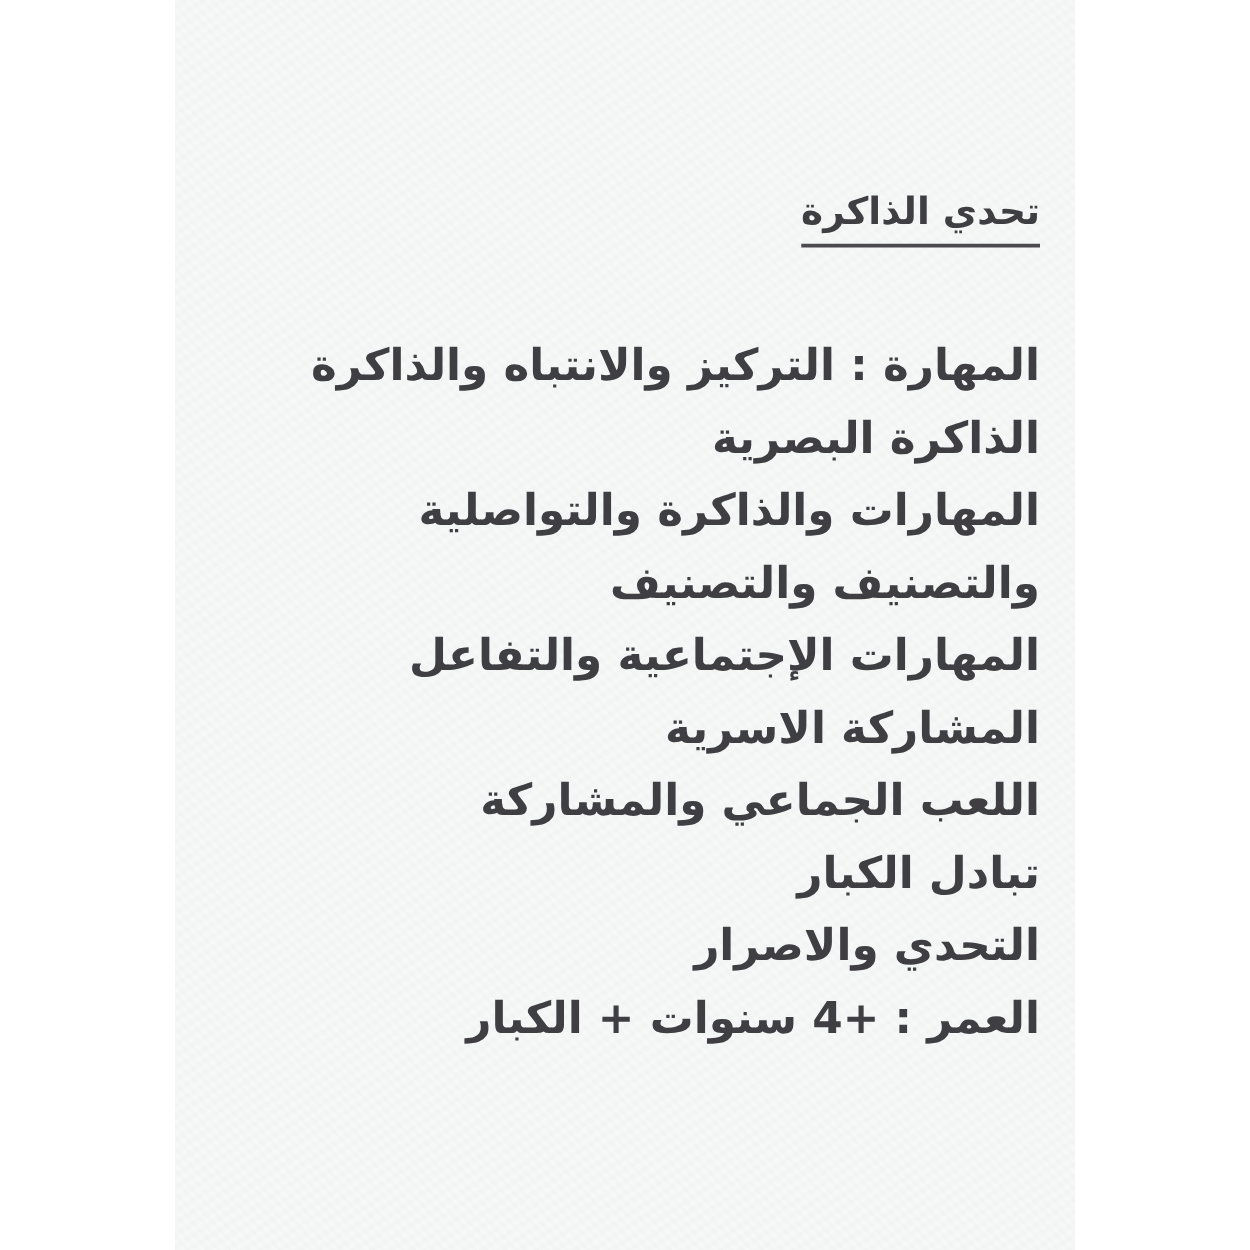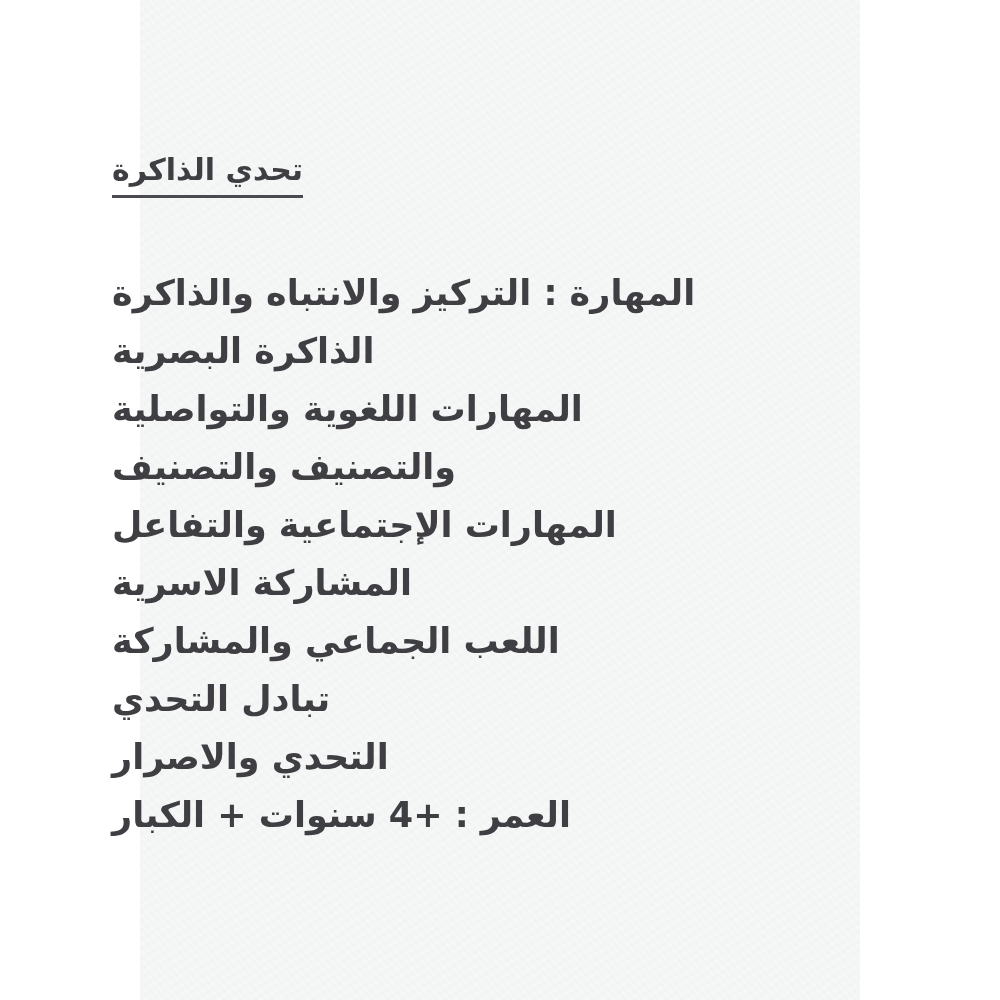--- a/index.html
+++ b/index.html
@@ -28,21 +28,21 @@
     background:
       repeating-linear-gradient(47deg, rgba(0,0,0,0.008) 0 3px, rgba(255,255,255,0.012) 3px 6px),
       repeating-linear-gradient(-33deg, rgba(0,0,0,0.006) 0 4px, rgba(255,255,255,0.01) 4px 8px),
       #f6f7f7;
     direction: rtl;
   }
   .content {
     position: relative;
     left: -28px; 
     width: 720px;
-    text-align: left;
+    text-align: right;
     color: #3e3e43;
   }
   .doc-title {
     display: inline-block;
     margin-top: 152px;
     font-size: 30px;
     font-weight: 700;
     letter-spacing: 0.5px;
     padding-bottom: 7px;
     border-bottom: 3px solid #4a4a4f;
@@ -64,24 +64,24 @@
 
 <div class="canvas">
   <div class="paper">
     <div class="content">
       <div>
         <span class="doc-title">تحدي الذاكرة</span>
       </div>
       <div class="lines">
         <div class="line">المهارة :  التركيز والانتباه والذاكرة</div>
         <div class="line">الذاكرة البصرية</div>
-        <div class="line">المهارات اللغوية والتواصلية</div>
+        <div class="line">المهارات والذاكرة والتواصلية</div>
         <div class="line">والتصنيف والتصنيف</div>
         <div class="line">المهارات الإجتماعية والتفاعل</div>
         <div class="line">المشاركة الاسرية</div>
         <div class="line">اللعب الجماعي والمشاركة</div>
-        <div class="line">تبادل التحدي</div>
+        <div class="line">تبادل الكبار</div>
         <div class="line">التحدي والاصرار</div>
         <div class="line">العمر : +4 سنوات + الكبار</div>
       </div>
     </div>
   </div>
 </div>
 
 </body></html>

